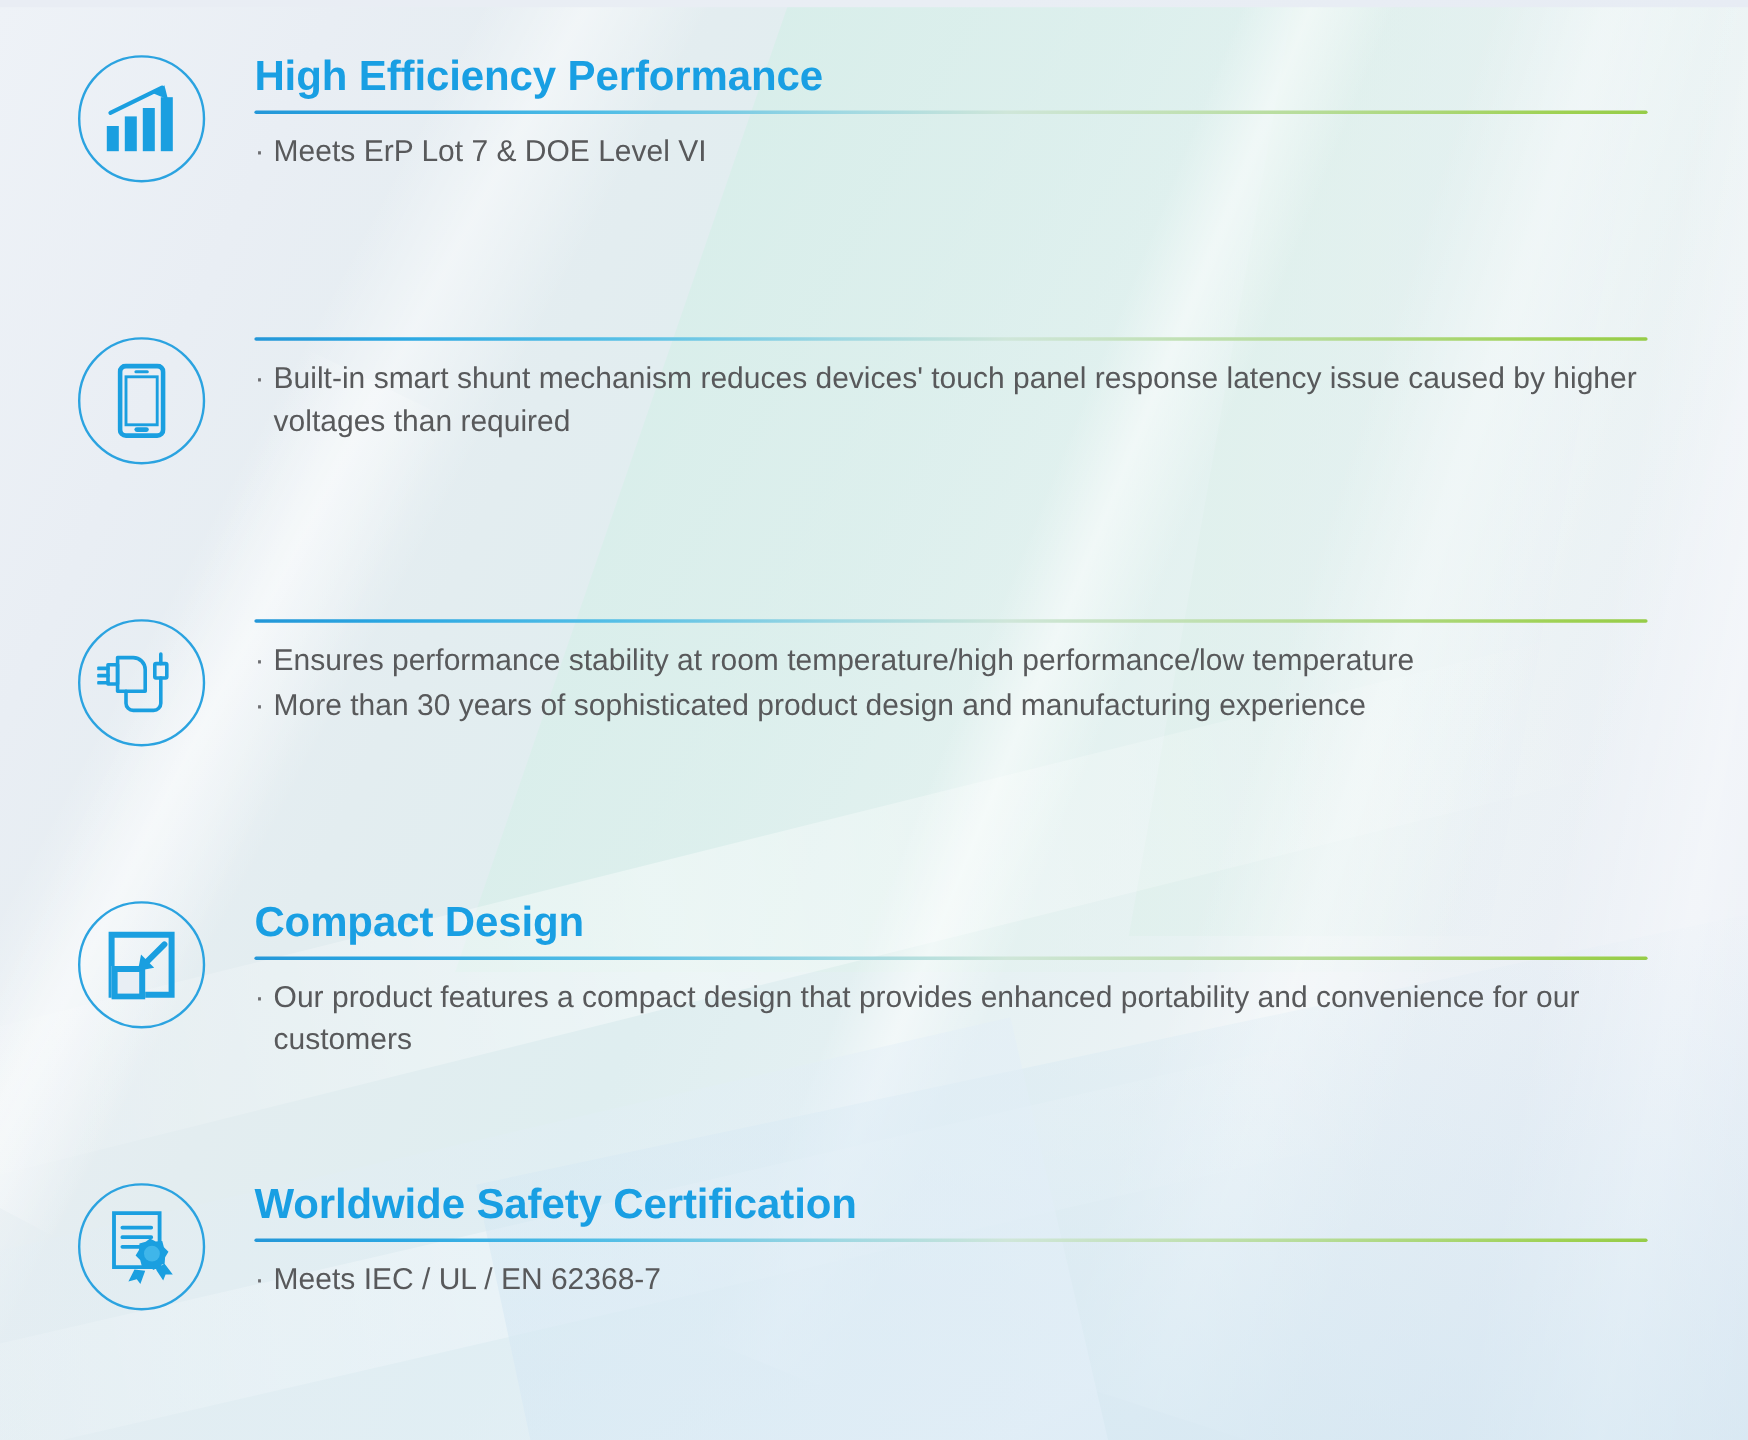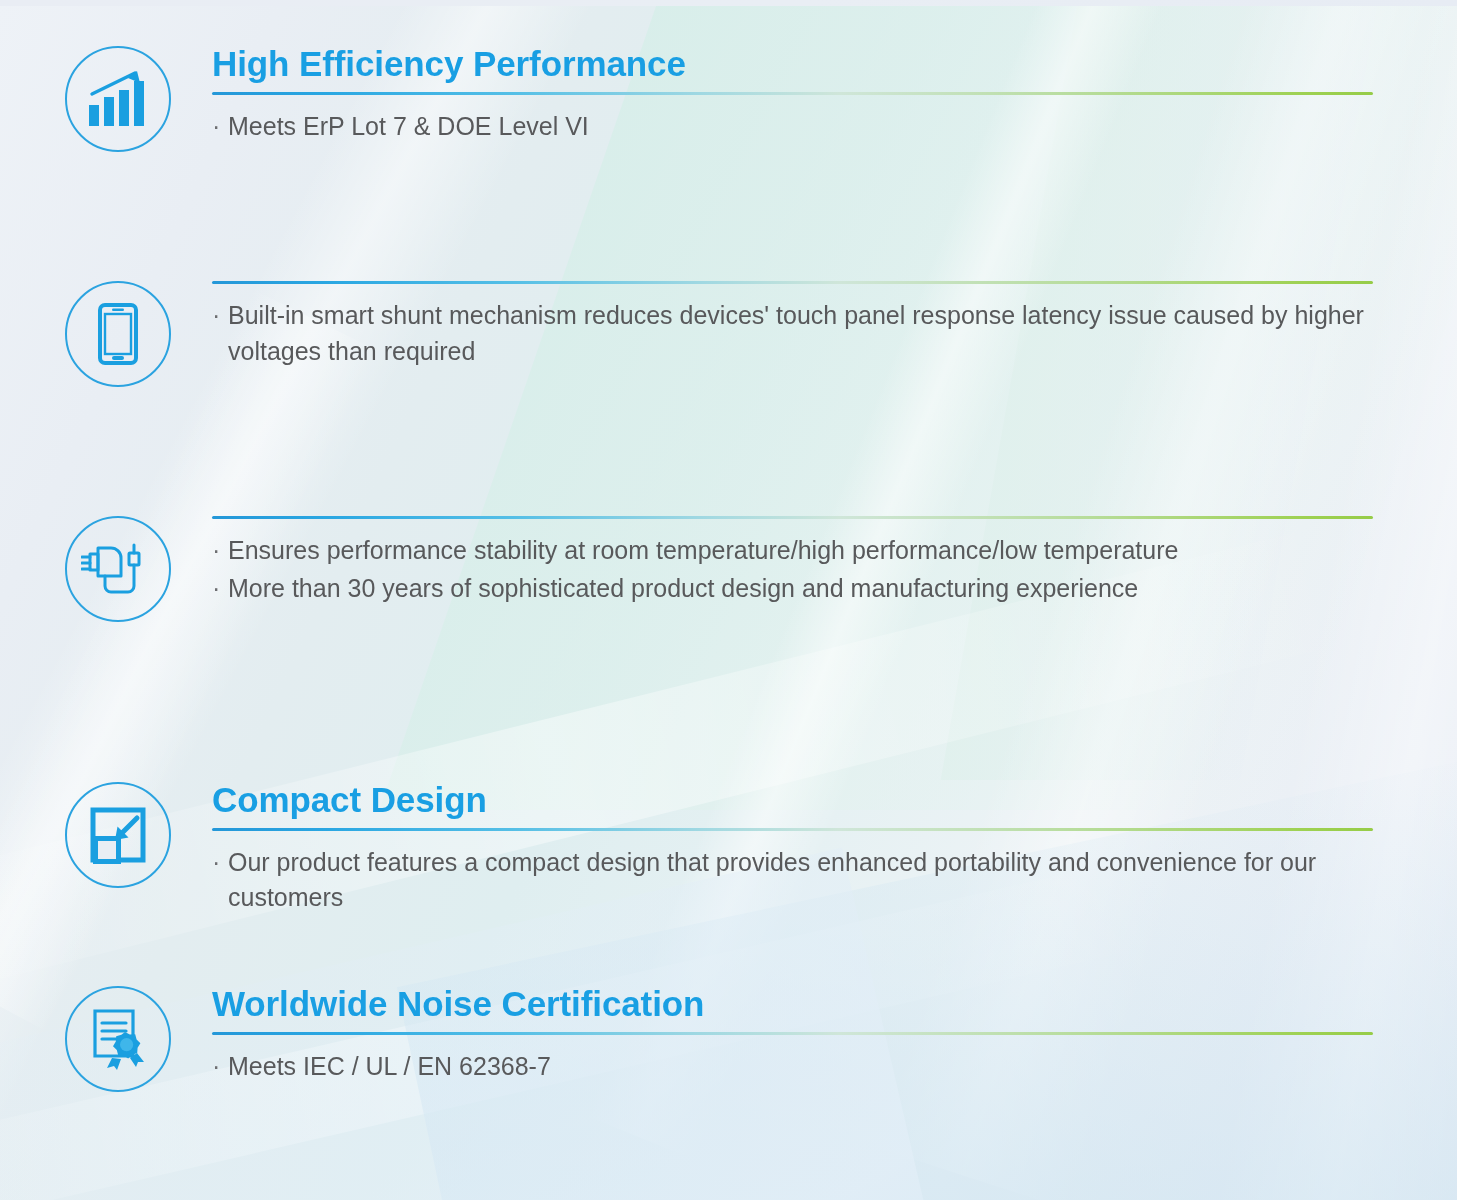--- a/index.html
+++ b/index.html
@@ -157,21 +157,21 @@
   }
   .bullet .btext {
     flex: 1 1 auto;
     white-space: pre-line;
   }
 
   
   #feature-0 { top: 46px; }
   #feature-1 { top: 281px; }
   #feature-2 { top: 516px; }
-  #feature-3 { top: 782px; }
+  #feature-3 { top: 751px; }
   #feature-4 { top: 986px; }
 
   svg { display: block; }
 </style>
 </head>
 <body>
 
 <div id="page">
 
   <div class="bg-shape bg-wash-a"></div>
@@ -305,21 +305,21 @@
               <path d="M14 15 H38 M14 23 H38 M14 31 H30" stroke="#1a9fe0" stroke-width="3.2" stroke-linecap="round"></path>
               <path d="M24 50 L19 60 L26 58 L29 62 L33 51 Z" fill="#1a9fe0"></path>
               <path d="M42 50 L48 59 L50 54 L56 54 L49 45 Z" fill="#1a9fe0"></path>
               <path d="M37 24 L41.8 26.6 L47.2 26.2 L48.6 31.4 L52.4 35.2 L49.6 39.8 L49.2 45.2 L44 46.6 L40.2 50.4 L35.6 47.6 L30.2 47.2 L28.8 42 L25 38.2 L27.8 33.6 L28.2 28.2 L33.4 26.8 Z" fill="#1a9fe0"></path>
               <circle cx="38.6" cy="36.7" r="6.6" fill="#3fb6ea"></circle>
             </svg>
           </span>
         </div>
       </div>
       <div class="text-col">
-        <h2 class="feature-title">Worldwide Noise Certification</h2>
+        <h2 class="feature-title">Worldwide Safety Certification</h2>
         <div class="divider"></div>
         <div class="bullets">
           <div class="bullet">
             <span class="dot">·</span>
             <span class="btext">Meets IEC / UL / EN 62368-7</span>
           </div>
         </div>
       </div>
     </section>
 

